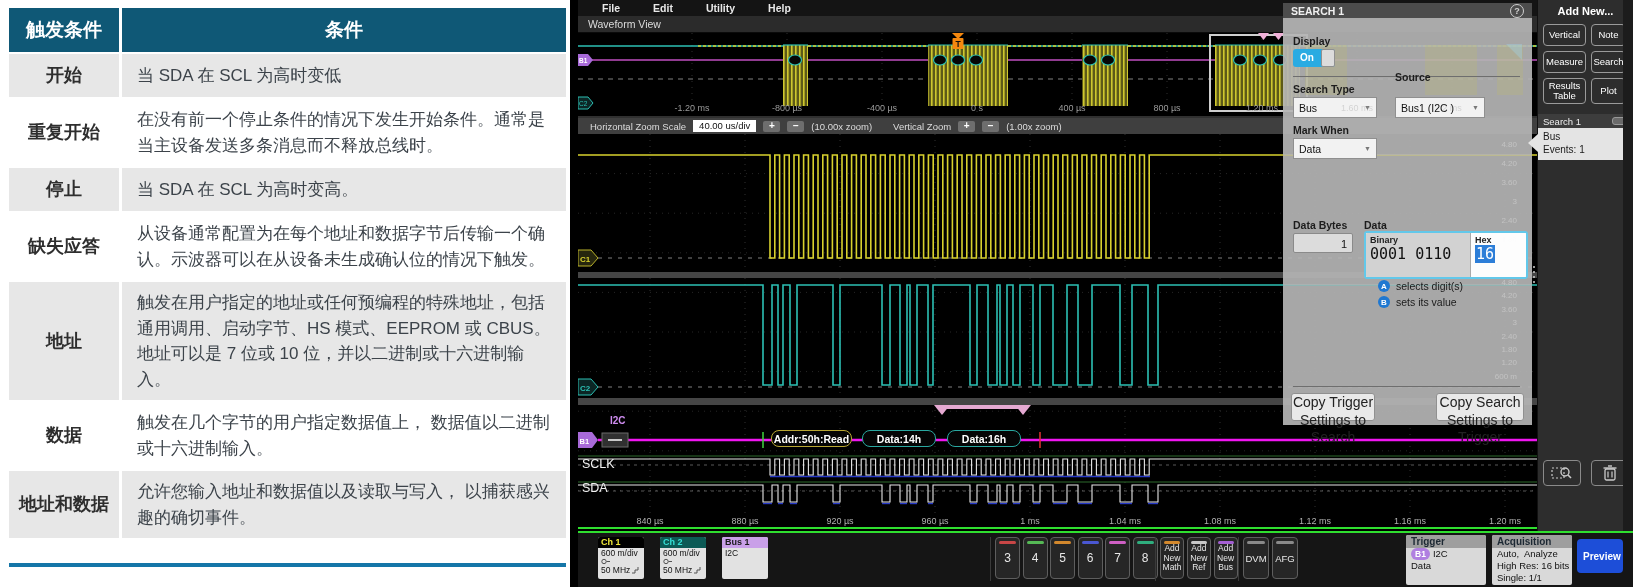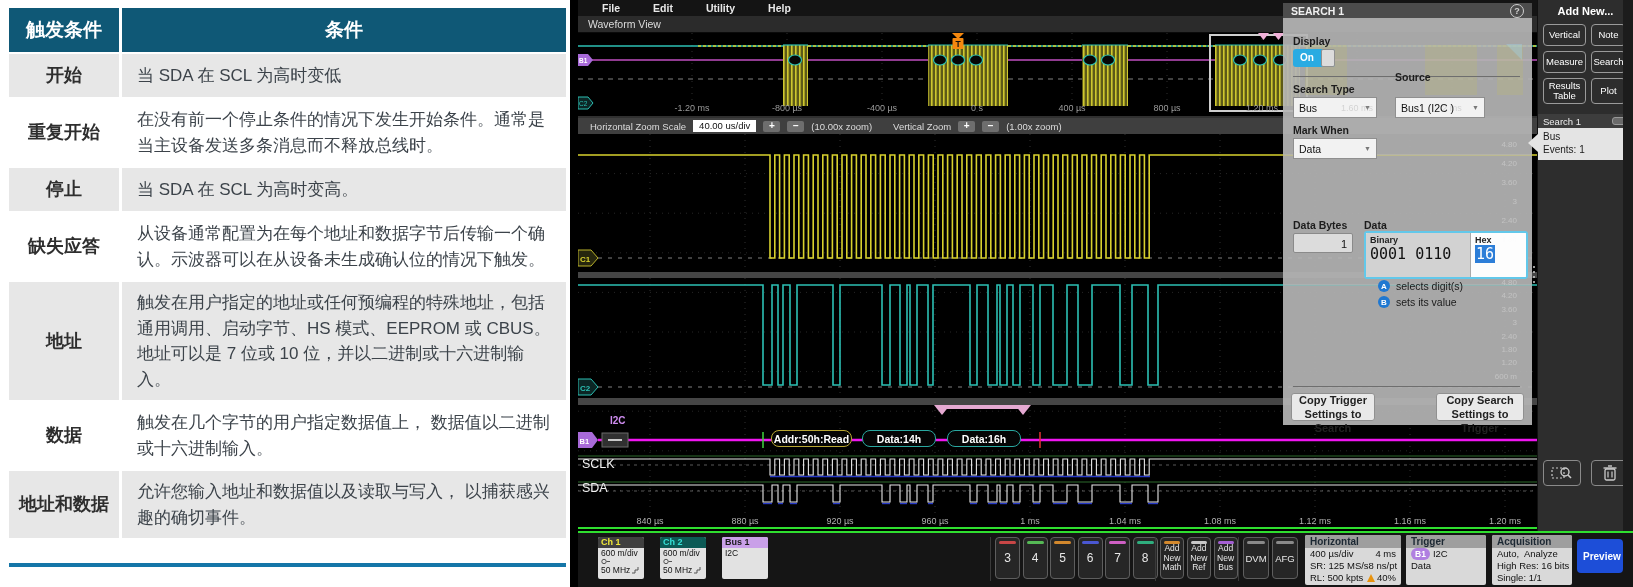--- a/index.html
+++ b/index.html
@@ -70,21 +70,21 @@
   .dd-arrow{color:#787878;font-size:7px;}
   .sp-input{position:absolute;height:20px;background:#dcdcdc;border:1px solid #8a8a8a;font-size:11px;color:#111;text-align:right;padding:0 5px;line-height:20px;box-sizing:border-box;border-radius:2px;}
   .databox{position:absolute;width:160px;height:44px;border:2px solid #62c8ea;border-radius:3px;display:flex;background:#fff;overflow:hidden;}
   .db-left{width:96px;background:#d2d2d2;padding:2px 4px;}
   .db-right{flex:1;background:#fdfdfd;border-left:1px solid #aaa;padding:2px 4px;}
   .db-cap{font-size:9px;font-weight:bold;color:#222;}
   .db-val{font-size:15px;color:#111;font-family:"DejaVu Sans Mono",monospace;}
   .hex-sel{background:#2d7ed8;color:#fff;padding:0 1px;}
   .hintrow{position:absolute;display:flex;gap:6px;align-items:center;font-size:10.5px;color:#1a1a1a;white-space:nowrap;}
   .keycap{width:12px;height:12px;border-radius:50%;background:#1f78d1;color:#fff;font-size:8px;font-weight:bold;display:flex;align-items:center;justify-content:center;}
-  .copy-btn{position:absolute;top:375px;height:28px;background:#e9e9e9;border:1px solid #909090;border-radius:3px;font-size:11px;color:#222;text-align:center;line-height:1.25;font-family:"Liberation Sans",sans-serif;font-weight:bold;padding:0;}
+  .copy-btn{position:absolute;top:375px;height:28px;background:#e9e9e9;border:1px solid #909090;border-radius:3px;font-size:14px;color:#222;text-align:center;line-height:1.25;font-family:"Liberation Sans",sans-serif;font-weight:normal;padding:0;}
   .ghostburst{position:absolute;top:27px;height:50px;background:#d8d12e;opacity:.13;}
   .ghostline{position:absolute;left:0;right:0;height:1px;opacity:.2;}
   .ghost-tri{position:absolute;right:10px;top:26px;width:0;height:0;border-left:16px solid transparent;border-top:16px solid rgba(160,210,230,.4);}
   .gscale{position:absolute;width:34px;text-align:right;font-size:8px;color:#fafafa;opacity:.32;}
 
   
   #sidebar{position:absolute;left:967px;top:0;width:96px;height:531px;background:#2d2d2d;z-index:50;border-left:1px solid #111;box-sizing:border-box;}
   .sb-title{text-align:center;font-size:11px;font-weight:bold;color:#fff;padding-top:5px;height:17px;}
   .sb-grid{display:grid;grid-template-columns:43px 35px;gap:5px;padding:2px 5px;}
   .sb-btn{background:#2d2d2d;border:1px solid #9a9a9a;border-radius:4px;color:#fff;font-size:9.5px;height:22px;line-height:1.05;text-align:center;padding:0;font-family:"Liberation Sans",sans-serif;}
@@ -451,21 +451,21 @@
             <line x1="6" y1="7.5" x2="6" y2="13.5" stroke="#cccccc" stroke-width="1.2"></line>
             <line x1="10" y1="7.5" x2="10" y2="13.5" stroke="#cccccc" stroke-width="1.2"></line>
           </svg>
         </button>
       </div>
     </div>
     <div id="right-strip"></div>
 
     <div id="bottom-bar">
       <div class="chbadge" style="left:20px">
-        <div class="chb-hdr" style="background:#404040;color:#f0e838">Ch 1</div>
+        <div class="chb-hdr" style="background:#000000;color:#f0e838">Ch 1</div>
         <div class="chb-row">600 m/div</div>
         <div class="chb-row">
             <svg width="10" height="7">
               <circle cx="3" cy="3.5" r="2.2" fill="none" stroke="#555" stroke-width="1"></circle>
               <line x1="5.5" y1="3.5" x2="9" y2="3.5" stroke="#555" stroke-width="1"></line>
             </svg>
           </div>
         <div class="chb-row">
             <span>50 MHz</span>
             <svg width="8" height="7">
@@ -537,26 +537,20 @@
       <div class="bb-div" style="left:660px"></div>
       <div class="numbtn" style="left:665px;width:26px">
           <div class="stripe" style="background:#8a8a8a"></div>
           <span style="font-size:9.5px">DVM</span>
         </div>
       <div class="numbtn" style="left:694px;width:26px">
           <div class="stripe" style="background:#8a8a8a"></div>
           <span style="font-size:9.5px">AFG</span>
         </div>
 
-      <div class="infopanel" style="left:727px;width:96px">
-        <div class="ip-hdr">Horizontal</div>
-        <div class="ip-row"><span>400 µs/div</span><span>4 ms</span></div>
-        <div class="ip-row"><span>SR: 125 MS/s</span><span>8 ns/pt</span></div>
-        <div class="ip-row"><span>RL: 500 kpts</span><span style="display:flex;align-items:center"><span class="warn-icon"></span><span>40%</span></span></div>
-      </div>
       <div class="infopanel" style="left:828px;width:80px">
         <div class="ip-hdr">Trigger</div>
         <div class="ip-row" style="justify-content:flex-start"><span class="b1badge">B1</span><span>I2C</span></div>
         <div class="ip-row" style="justify-content:flex-start"><span>Data</span></div>
       </div>
       <div class="infopanel" style="left:914px;width:80px">
         <div class="ip-hdr">Acquisition</div>
         <div class="ip-row" style="justify-content:flex-start">Auto,  Analyze</div>
         <div class="ip-row" style="justify-content:flex-start">High Res: 16 bits</div>
         <div class="ip-row" style="justify-content:flex-start">Single: 1/1</div>

